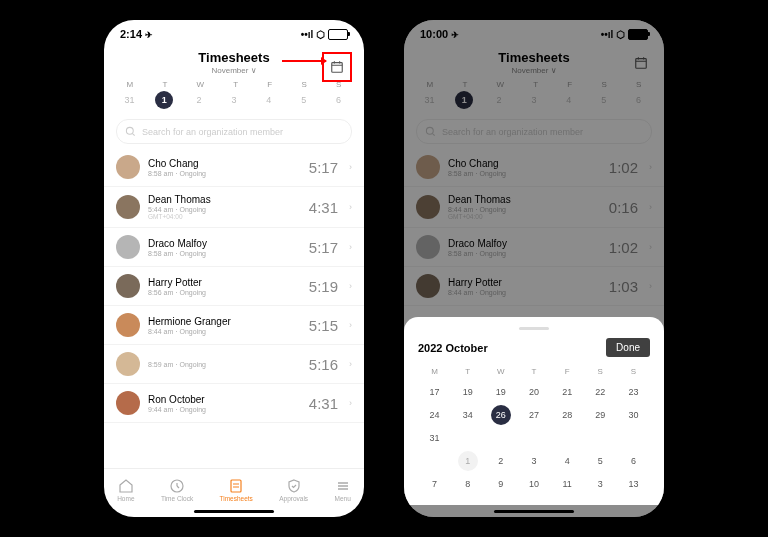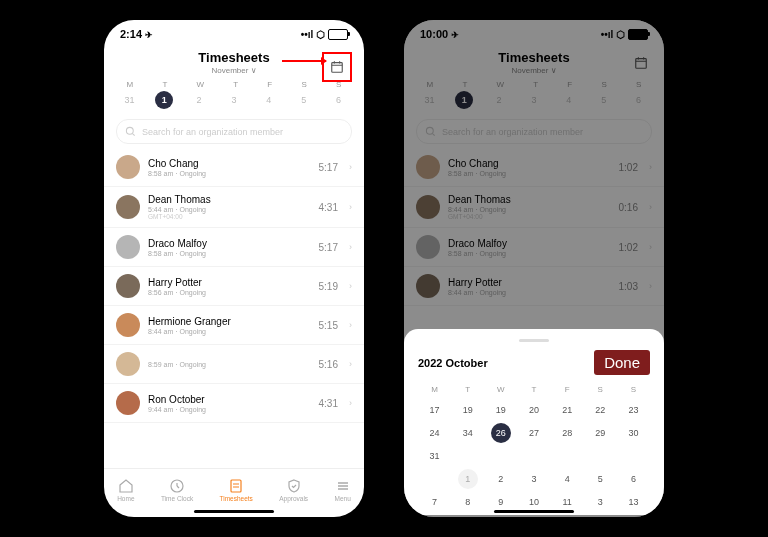--- a/index.html
+++ b/index.html
@@ -22,35 +22,35 @@
 .date-cell{width:18px;height:18px;display:flex;align-items:center;justify-content:center;border-radius:50%}
 .date-cell.sel{background:#2a2e43;color:#fff;font-weight:600}
 .search{margin:4px 12px;padding:6px 8px;border:1px solid #eee;border-radius:12px;display:flex;align-items:center;gap:6px;font-size:9px;color:#ccc}
 .list{flex:1;overflow:hidden}
 .row{display:flex;align-items:center;padding:7px 12px;border-bottom:1px solid #f2f2f2;gap:8px}
 .avatar{width:24px;height:24px;border-radius:50%;background:#ddd;background-size:cover;flex-shrink:0}
 .info{flex:1}
 .name{font-size:10px;font-weight:500}
 .meta{font-size:7px;color:#aaa;margin-top:1px}
 .meta2{font-size:6.5px;color:#ccc}
-.time{font-size:10px;color:#888}
+.time{font-size:15px;color:#888}
 .chev{color:#ccc;font-size:9px;margin-left:3px}
 .tabbar{height:42px;border-top:1px solid #eee;display:flex;justify-content:space-around;align-items:center;padding-bottom:6px}
 .tab{display:flex;flex-direction:column;align-items:center;gap:1px;font-size:6.5px;color:#aaa}
 .tab.active{color:#f58220}
 .tab-icon{width:16px;height:16px;display:flex;align-items:center;justify-content:center}
 .home-ind{position:absolute;bottom:4px;left:50%;transform:translateX(-50%);width:80px;height:3px;background:#000;border-radius:2px}
 .arrow{position:absolute;top:40px;right:38px;width:44px;height:2px;background:#ff0000}
 .arrow::after{content:"";position:absolute;right:-1px;top:-3px;border-left:6px solid #ff0000;border-top:4px solid transparent;border-bottom:4px solid transparent}
 .overlay{position:absolute;inset:0;background:rgba(0,0,0,0.45)}
-.sheet{position:absolute;bottom:2px;left:0;right:0;background:#fff;border-radius:14px 14px 0 0;padding:10px 14px 0}
+.sheet{position:absolute;bottom:12px;left:0;right:0;background:#fff;border-radius:14px 14px 0 0;padding:10px 14px 8px}
 .handle{width:30px;height:3px;background:#ddd;border-radius:2px;margin:0 auto 8px}
 .sheet-head{display:flex;justify-content:space-between;align-items:center;margin-bottom:10px}
 .sheet-title{font-size:11px;font-weight:700}
-.done{background:#7f1d1d;color:#fff;font-size:15px;padding:4px 10px;border-radius:3px;font-weight:500}
+.done{background:#404040;color:#fff;font-size:10px;padding:4px 10px;border-radius:3px;font-weight:500}
 .cal-grid{font-size:9px}
 .cal-head,.cal-row{display:grid;grid-template-columns:repeat(7,1fr);text-align:center}
 .cal-head{color:#999;font-size:8px;margin-bottom:6px}
 .cal-row{margin-bottom:3px}
 .cal-cell{padding:5px 0;color:#555}
 .cal-cell.sel{background:#2a2e43;color:#fff;border-radius:50%;width:20px;height:20px;margin:0 auto;display:flex;align-items:center;justify-content:center;padding:0}
 .cal-cell.fade{background:#f2f2f2;color:#aaa;border-radius:50%;width:20px;height:20px;margin:0 auto;display:flex;align-items:center;justify-content:center;padding:0}
 svg{display:block}
 </style>
 </head>

